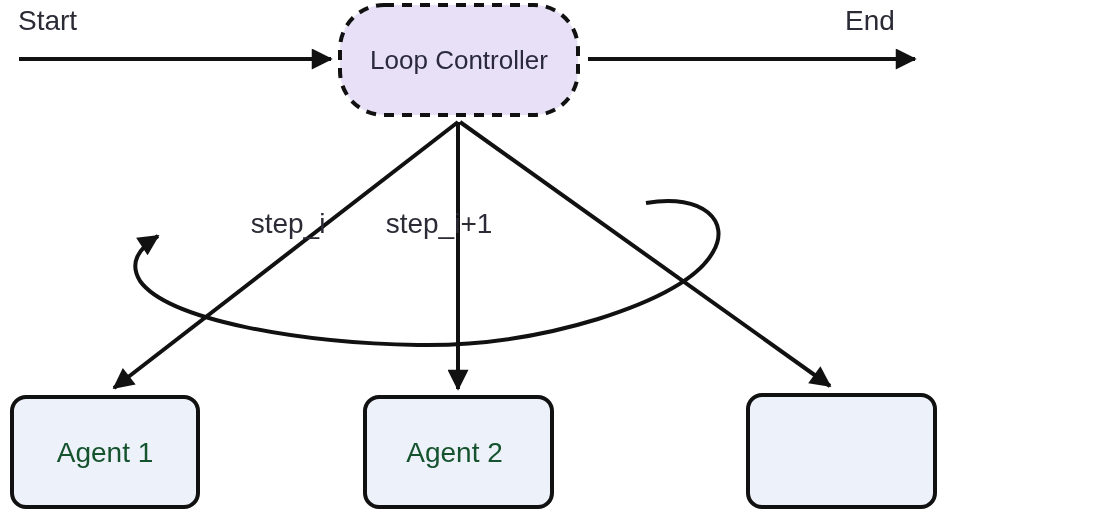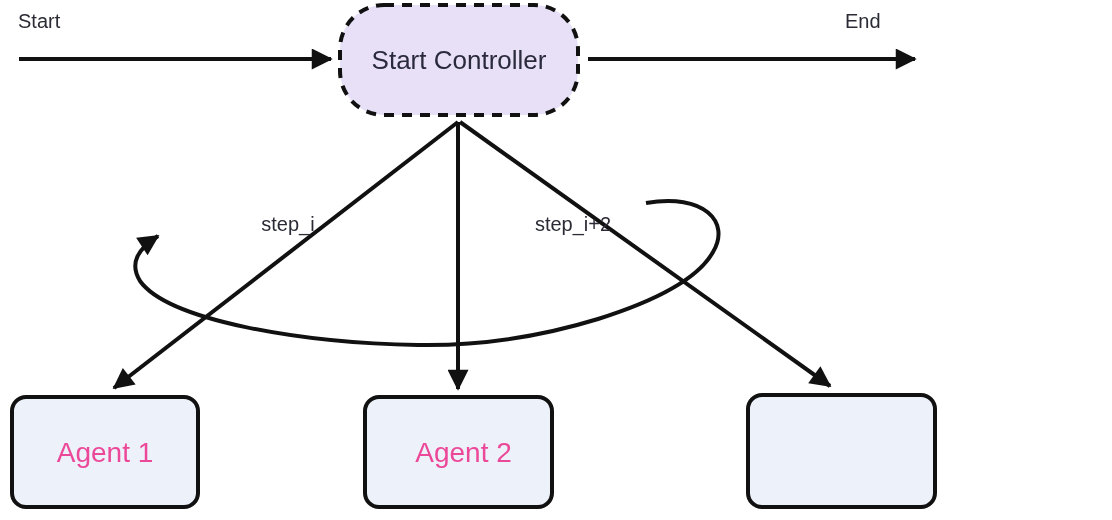--- a/index.html
+++ b/index.html
@@ -16,21 +16,21 @@
     overflow: hidden;
   }
   .canvas svg {
     position: absolute;
     left: 0;
     top: 0;
   }
   .lbl {
     position: absolute;
     color: #2b2b36;
-    font-size: 20px;
+    font-size: 28px;
     line-height: 30px;
     white-space: nowrap;
     user-select: none;
   }
   .lbl.center {
     transform: translateX(-50%);
     margin-left: 48px;
   }
   .node-label {
     position: absolute;
@@ -44,24 +44,24 @@
     user-select: none;
   }
   .controller-label {
     left: 363px;
     top: 5px;
     width: 192px;
     height: 110px;
   }
   .agent-label {
     font-size: 28px;
-    color: #ec4899;
+    color: #14532d;
   }
   .agent1-label { left: 12px;  top: 397px; width: 186px; height: 110px; }
-  .agent2-label { left: 370px; top: 397px; width: 187px; height: 110px; text-align: center; }
+  .agent2-label { left: 361px; top: 397px; width: 187px; height: 110px; text-align: center; }
   .agent3-label { left: 748px; top: 395px; width: 187px; height: 112px; }
 </style>
 </head>
 <body>
 
 <div class="canvas">
 
   <svg width="1112" height="520" viewBox="0 0 1112 520">
     <defs>
       <marker id="arrow" viewBox="0 0 12 12" refX="11" refY="6" markerWidth="24" markerHeight="21" markerUnits="userSpaceOnUse" orient="auto-start-reverse">
@@ -90,26 +90,26 @@
 
     <rect x="12" y="397" width="186" height="110" rx="14" ry="14" stroke="#111111" stroke-width="4" fill="#edf1f9"></rect>
     <rect x="365" y="397" width="187" height="110" rx="14" ry="14" stroke="#111111" stroke-width="4" fill="#edf1f9"></rect>
     <rect x="748" y="395" width="187" height="112" rx="14" ry="14" stroke="#111111" stroke-width="4" fill="#edf1f9"></rect>
   </svg>
 
   <div class="lbl" style="left:18px; top:6px;">Start</div>
 
   <div class="lbl" style="left:845px; top:6px;">End</div>
 
-  <div class="node-label controller-label">Start Controller</div>
+  <div class="node-label controller-label">Loop Controller</div>
 
   <div class="lbl center" style="left:240px; top:209px;">step_i</div>
 
+  <div class="lbl center" style="left:391px; top:209px;">step_i+1</div>
 
-  <div class="lbl center" style="left:525px; top:209px;">step_i+2</div>
 
 
   <div class="node-label agent-label agent1-label">Agent 1</div>
 
   <div class="node-label agent-label agent2-label">Agent 2</div>
 
 
 </div>
 
 </body></html>

